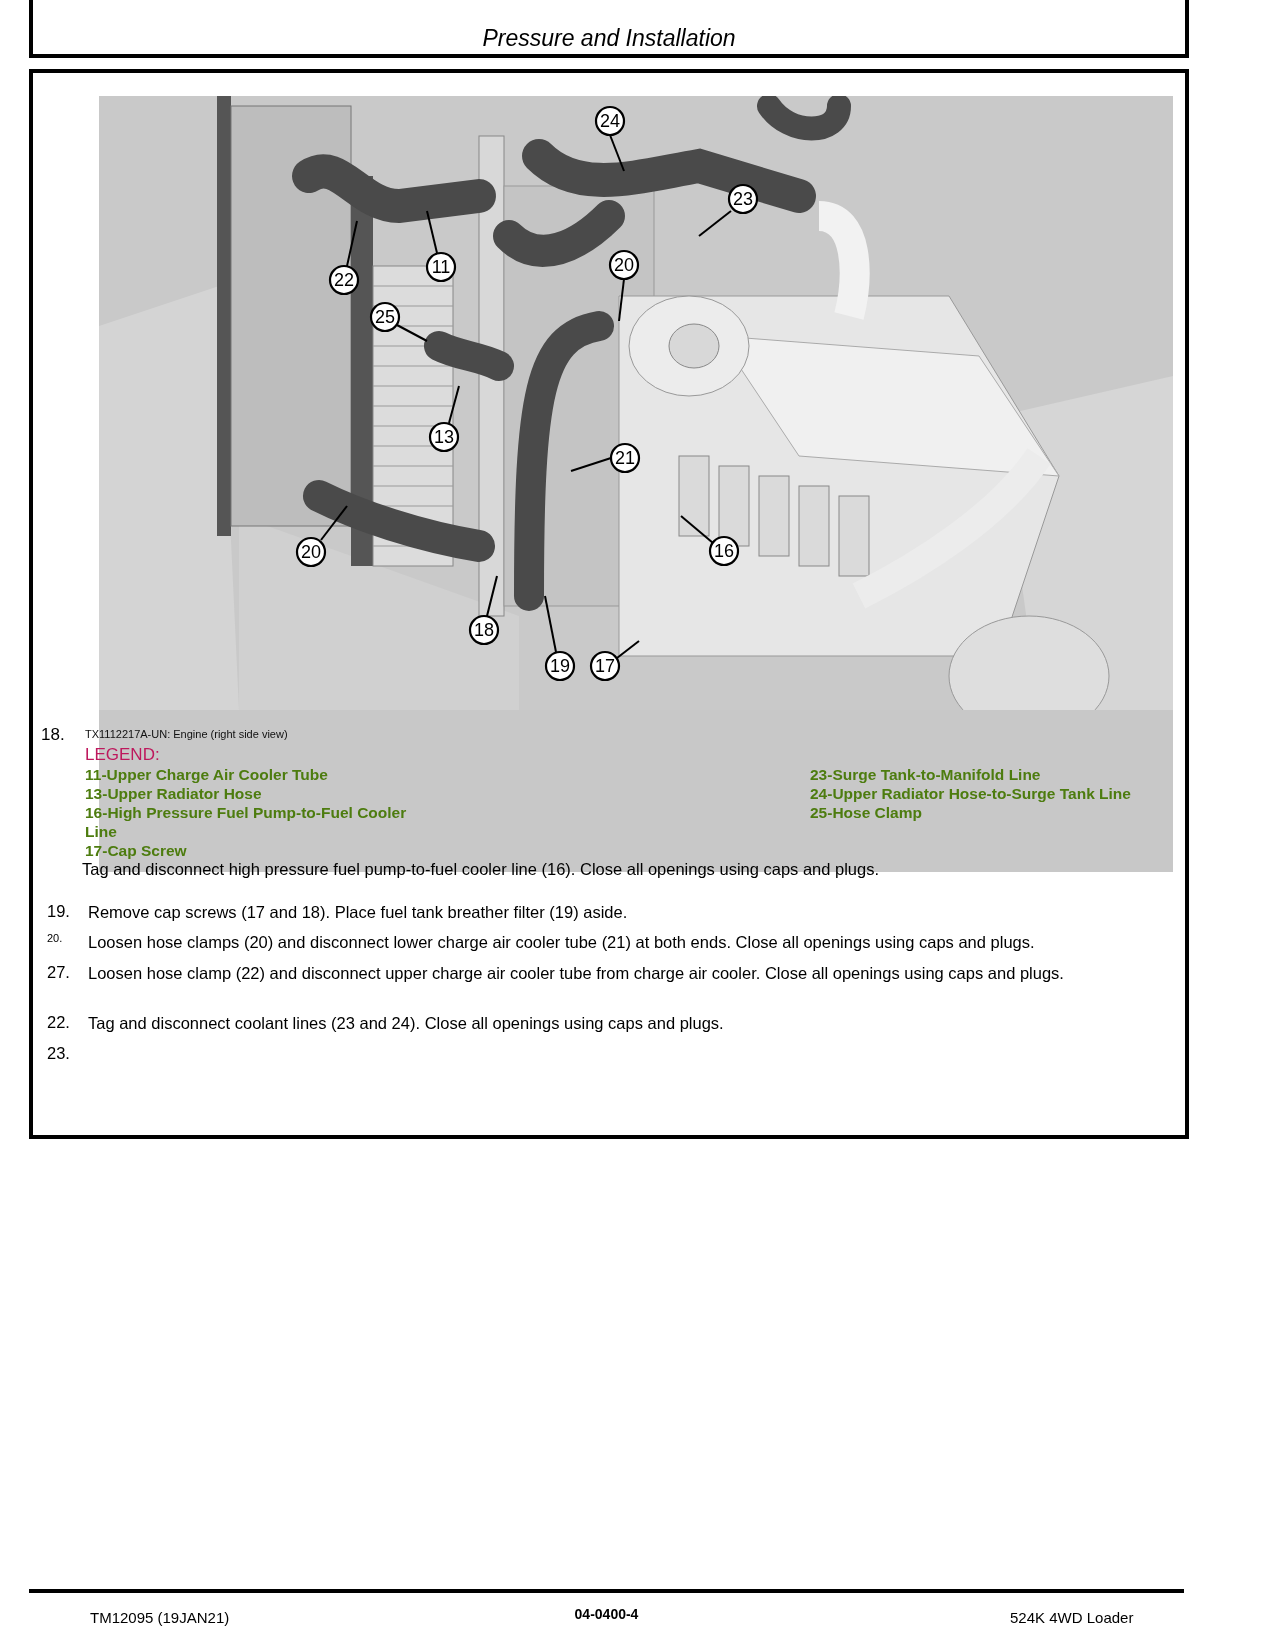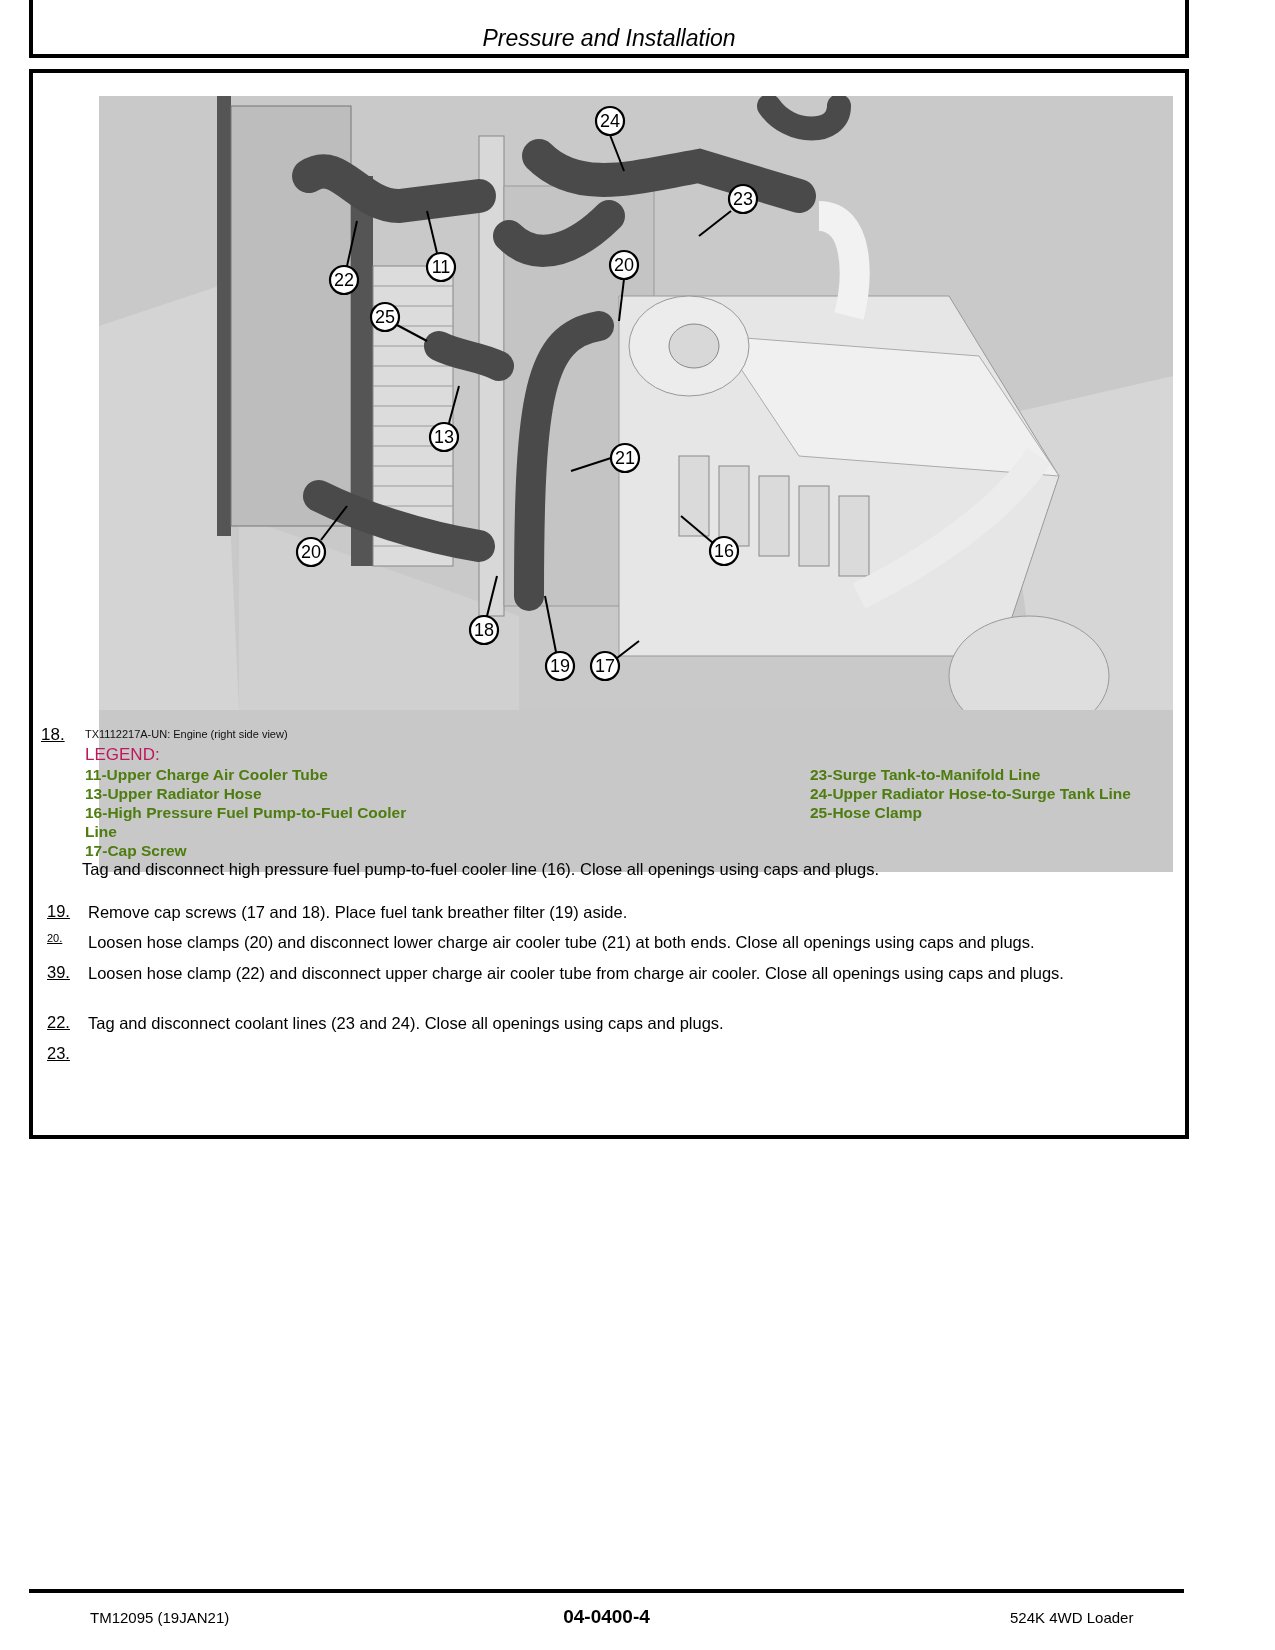--- a/index.html
+++ b/index.html
@@ -11,32 +11,32 @@
   .header-title { position: absolute; left: 0; right: 0; bottom: 2px; text-align: center;
                   font-size: 23px; font-style: italic; letter-spacing: 0px; }
 
   .content-box { position: absolute; left: 29px; top: 69px; width: 1152px; height: 1062px;
                  border: 4px solid #000; box-sizing: content-box; }
 
   .figure { position: absolute; left: 54px; top: 23px; width: 1074px; height: 776px;
             background: #c8c8c8; overflow: hidden; margin-left: 12px; }
   .figure svg { display: block; }
 
-  .step-num { position: absolute; font-size: 17px; text-decoration: underline; }
+  .step-num { position: absolute; font-size: 17px; }
   .fig-caption { position: absolute; left: 52px; top: 655px; font-size: 11px; color: #111; }
   .legend-title { position: absolute; left: 52px; top: 672px; font-size: 17px; color: #be185d; }
   .legend-col { position: absolute; top: 692px; font-size: 15.5px; font-weight: bold;
                 color: #4d7c0f; line-height: 19px; }
   .legend-col div { white-space: nowrap; }
   .step-text { position: absolute; font-size: 16.5px; line-height: 21px; }
 
   .footer-rule { position: absolute; left: 29px; top: 1589px; width: 1155px; height: 4px; background: #000; }
   .footer-left { position: absolute; left: 90px; top: 1609px; font-size: 15px; }
   .footer-center { position: absolute; left: 0; width: 1213px; top: 1606px; text-align: center;
-                   font-size: 19px; font-weight: bold; }
+                   font-size: 14px; font-weight: bold; }
   .footer-right { position: absolute; left: 1010px; top: 1609px; font-size: 15px; }
 
   .callout circle { fill: #fff; stroke: #000; stroke-width: 2.2; }
   .callout text { font-family: "Liberation Sans", sans-serif; font-size: 18px; text-anchor: middle;
                   dominant-baseline: central; fill: #000; }
   .leader { stroke: #000; stroke-width: 2; fill: none; }
 </style>
 </head>
 <body>
 
@@ -189,21 +189,21 @@
     <div>25-Hose Clamp</div>
   </div>
   <div class="step-text" style="left:49px; top:786px;">Tag and disconnect high pressure fuel pump-to-fuel cooler line (16). Close all openings using caps and plugs.</div>
 
   <div class="step-num" style="left:14px; top:829px; font-size:16.5px;">19.</div>
   <div class="step-text" style="left:55px; top:829px;">Remove cap screws (17 and 18). Place fuel tank breather filter (19) aside.</div>
 
   <div class="step-num" style="left:14px; top:859px; font-size:11px;">20.</div>
   <div class="step-text" style="left:55px; top:859px;">Loosen hose clamps (20) and disconnect lower charge air cooler tube (21) at both ends. Close all openings using caps and plugs.</div>
 
-  <div class="step-num" style="left:14px; top:890px; font-size:16.5px;">39.</div>
+  <div class="step-num" style="left:14px; top:890px; font-size:16.5px;">27.</div>
   <div class="step-text" style="left:55px; top:890px; width:1080px; text-align:justify;">Loosen hose clamp (22) and disconnect upper charge air cooler tube from charge air cooler. Close all openings using caps and plugs.</div>
 
   <div class="step-num" style="left:14px; top:940px; font-size:16.5px;">22.</div>
   <div class="step-text" style="left:55px; top:940px;">Tag and disconnect coolant lines (23 and 24). Close all openings using caps and plugs.</div>
 
   <div class="step-num" style="left:14px; top:971px; font-size:16.5px;">23.</div>
 </div>
 
 <div class="footer-rule"></div>
 <div class="footer-left">TM12095 (19JAN21)</div>

